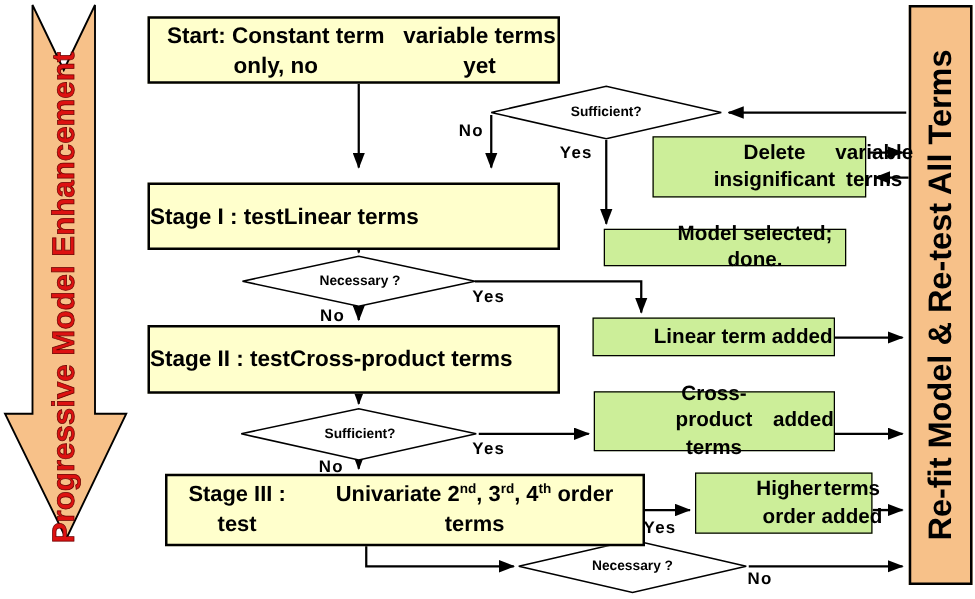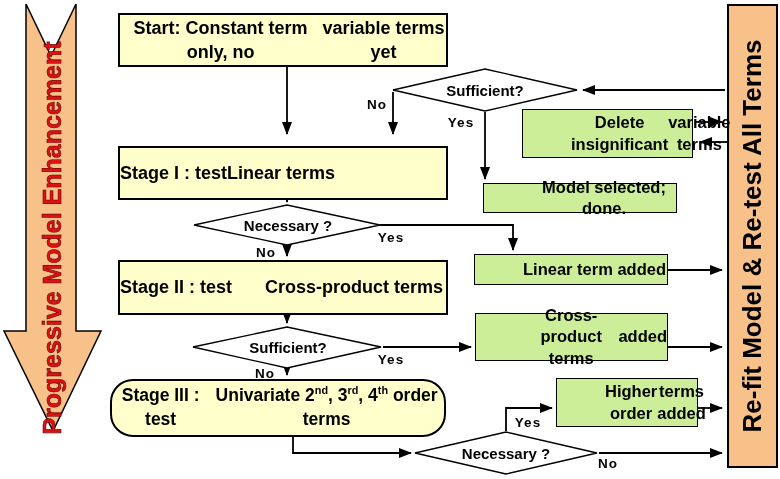--- a/index.html
+++ b/index.html
@@ -3,21 +3,21 @@
 <meta charset="utf-8">
 <style>
   html,body{margin:0;padding:0;background:#fff;}
   #stage{position:relative;width:780px;height:479px;background:#ffffff;overflow:hidden;
          font-family:"Liberation Sans",sans-serif;}
   svg{position:absolute;left:0;top:0;}
   .box{position:absolute;box-sizing:border-box;display:flex;flex-direction:row;
        justify-content:flex-start;align-items:center;text-align:center;font-weight:bold;color:#000;}
   .yellow{background:#FFFFCC;border:2px solid #000;font-size:18px;line-height:1.35;}
   .green{background:#CCEE99;border:1.6px solid #000;font-size:16.5px;line-height:1.28;padding-left:48px;}
-  .dlabel{position:absolute;transform:translate(-50%,-50%);font-weight:bold;font-size:15px;
+  .dlabel{position:absolute;transform:translate(-50%,-50%);font-weight:bold;font-size:11px;
           white-space:nowrap;color:#000;}
   .elabel{position:absolute;transform:translate(-50%,-50%);font-weight:bold;font-size:13.5px;
           letter-spacing:1px;white-space:nowrap;color:#000;}
   .banner-right{position:absolute;left:727px;top:4px;width:51px;height:464px;box-sizing:border-box;
           background:#F7C189;border:2px solid #000;}
   .banner-right-text{position:absolute;left:752px;top:236px;transform:translate(-50%,-50%) rotate(-90deg);
           transform-origin:center;font-size:26px;font-weight:bold;color:#000;white-space:nowrap;}
   .banner-left-text{position:absolute;left:52px;top:238px;transform:translate(-50%,-50%) rotate(-90deg);
           transform-origin:center;font-size:25px;font-weight:bold;color:#DD1111;white-space:nowrap;
           -webkit-text-stroke:0.6px #660000;}
@@ -75,26 +75,26 @@
   <div class="box yellow" style="left:118px;top:13px;width:330px;height:54px;">
     <span class="l2">Start: Constant term only, no</span>
     <span class="l2">variable terms yet</span>
   </div>
 
   <div class="box yellow" style="left:118px;top:146px;width:330px;height:54px;">
     <span class="l2">Stage I : test</span>
     <span class="l2">Linear terms</span>
   </div>
 
-  <div class="box yellow" style="left:118px;top:260px;width:330px;height:55px;gap:33px;">
+  <div class="box yellow" style="left:118px;top:260px;width:330px;height:55px;">
     <span class="l2">Stage II : test</span>
     <span class="l2">Cross-product terms</span>
   </div>
 
-  <div class="box yellow" style="left:110px;top:379px;width:336px;height:58px;font-size:17.5px;border-radius:23px;">
+  <div class="box yellow" style="left:132px;top:379px;width:384px;height:58px;font-size:17.5px;">
     <span class="l2">Stage III : test</span>
     <span class="l2"><span>Univariate 2</span><sup>nd</sup><span>, 3</span><sup>rd</sup><span>, 4</span><sup>th</sup><span> order terms</span></span>
   </div>
 
   <div class="box green" style="left:522px;top:109px;width:171px;height:49px;">
     <span class="l2">Delete insignificant</span>
     <span class="l2">variable terms</span>
   </div>
 
   <div class="box green" style="left:483px;top:183px;width:194px;height:30px;">

